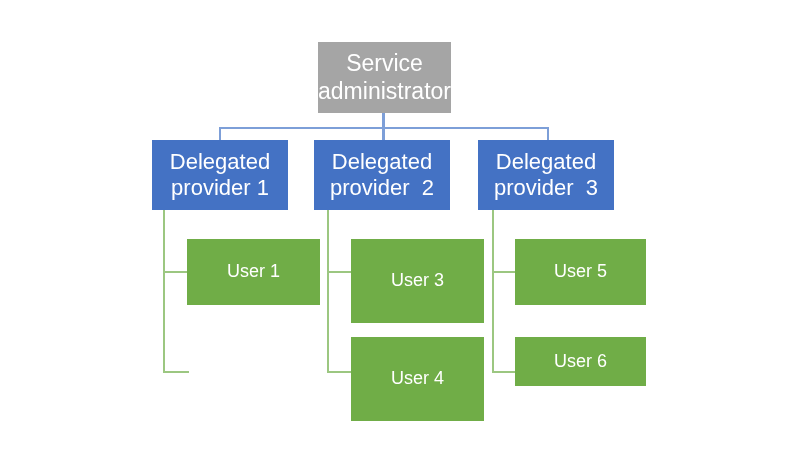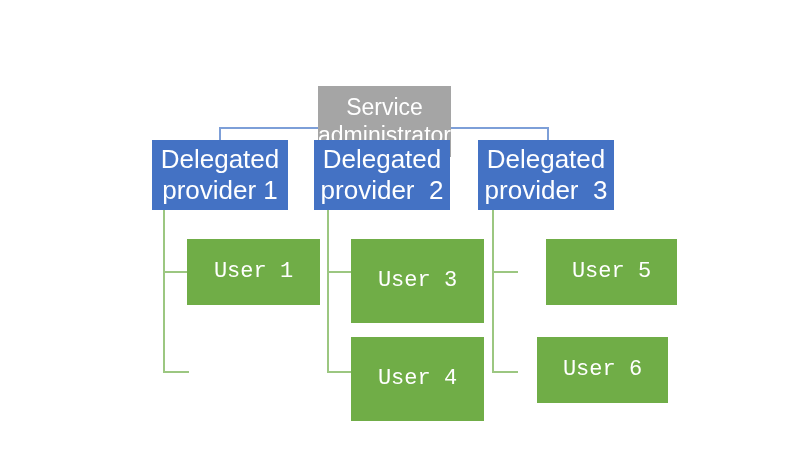--- a/index.html
+++ b/index.html
@@ -24,30 +24,28 @@
     justify-content: center;
     text-align: center;
     color: #ffffff;
     line-height: 1.18;
     white-space: pre;
     box-sizing: border-box;
   }
   .node-root {
     background: #a5a5a5;
     font-size: 23px;
-    margin-top: 44px;
   }
   .node-provider {
     background: #4472c4;
-    font-size: 26px;
+    font-size: 22px;
   }
   .node-user {
     background: #70ad47;
-    font-size: 22px;
-    font-family: Liberation Mono, monospace;
+    font-size: 18px;
   }
   .conn {
     position: absolute;
     box-sizing: border-box;
   }
   .conn-blue {
     background: #7d9fd8;
   }
   .conn-green {
     background: #9cc781;
@@ -81,18 +79,18 @@
 
   <div class="node node-provider" style="left:152px; top:140px; width:136px; height:70px;">Delegated
 provider 1</div>
   <div class="node node-provider" style="left:314px; top:140px; width:136px; height:70px;">Delegated
 provider  2</div>
   <div class="node node-provider" style="left:478px; top:140px; width:136px; height:70px;">Delegated
 provider  3</div>
 
   <div class="node node-user" style="left:187px; top:239px; width:133px; height:66px;">User 1</div>
   <div class="node node-user" style="left:351px; top:239px; width:133px; height:84px;">User 3</div>
-  <div class="node node-user" style="left:515px; top:239px; width:131px; height:66px;margin-left:31px;">User 5</div>
+  <div class="node node-user" style="left:515px; top:239px; width:131px; height:66px;">User 5</div>
 
   <div class="node node-user" style="left:351px; top:337px; width:133px; height:84px;">User 4</div>
-  <div class="node node-user" style="left:537px; top:337px; width:131px; height:66px;">User 6</div>
+  <div class="node node-user" style="left:515px; top:337px; width:131px; height:49px;">User 6</div>
 
 </div>
 
 </body></html>

